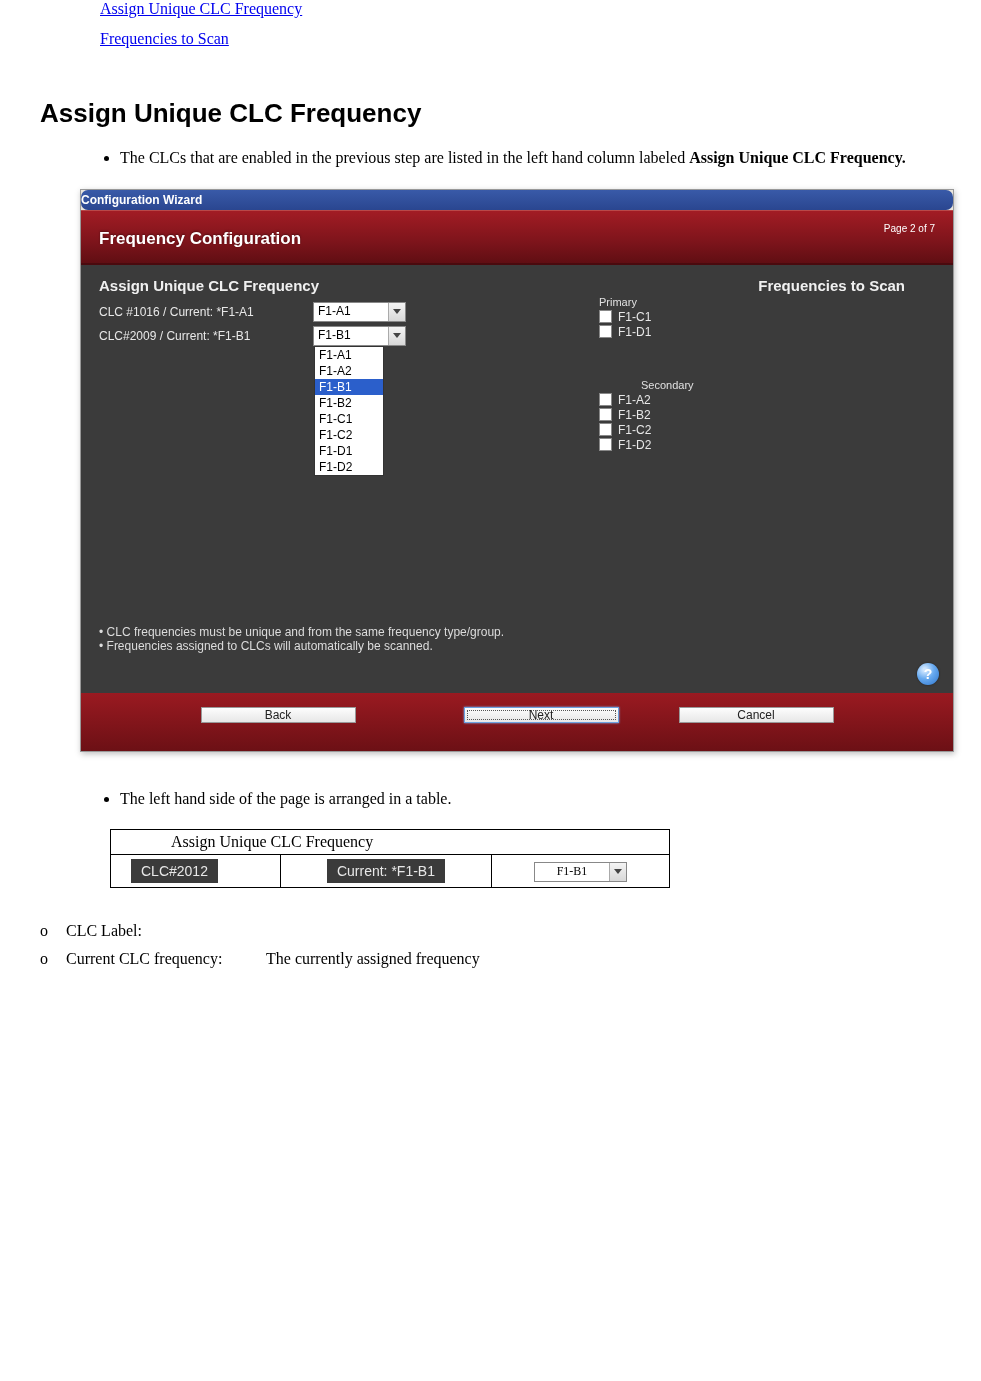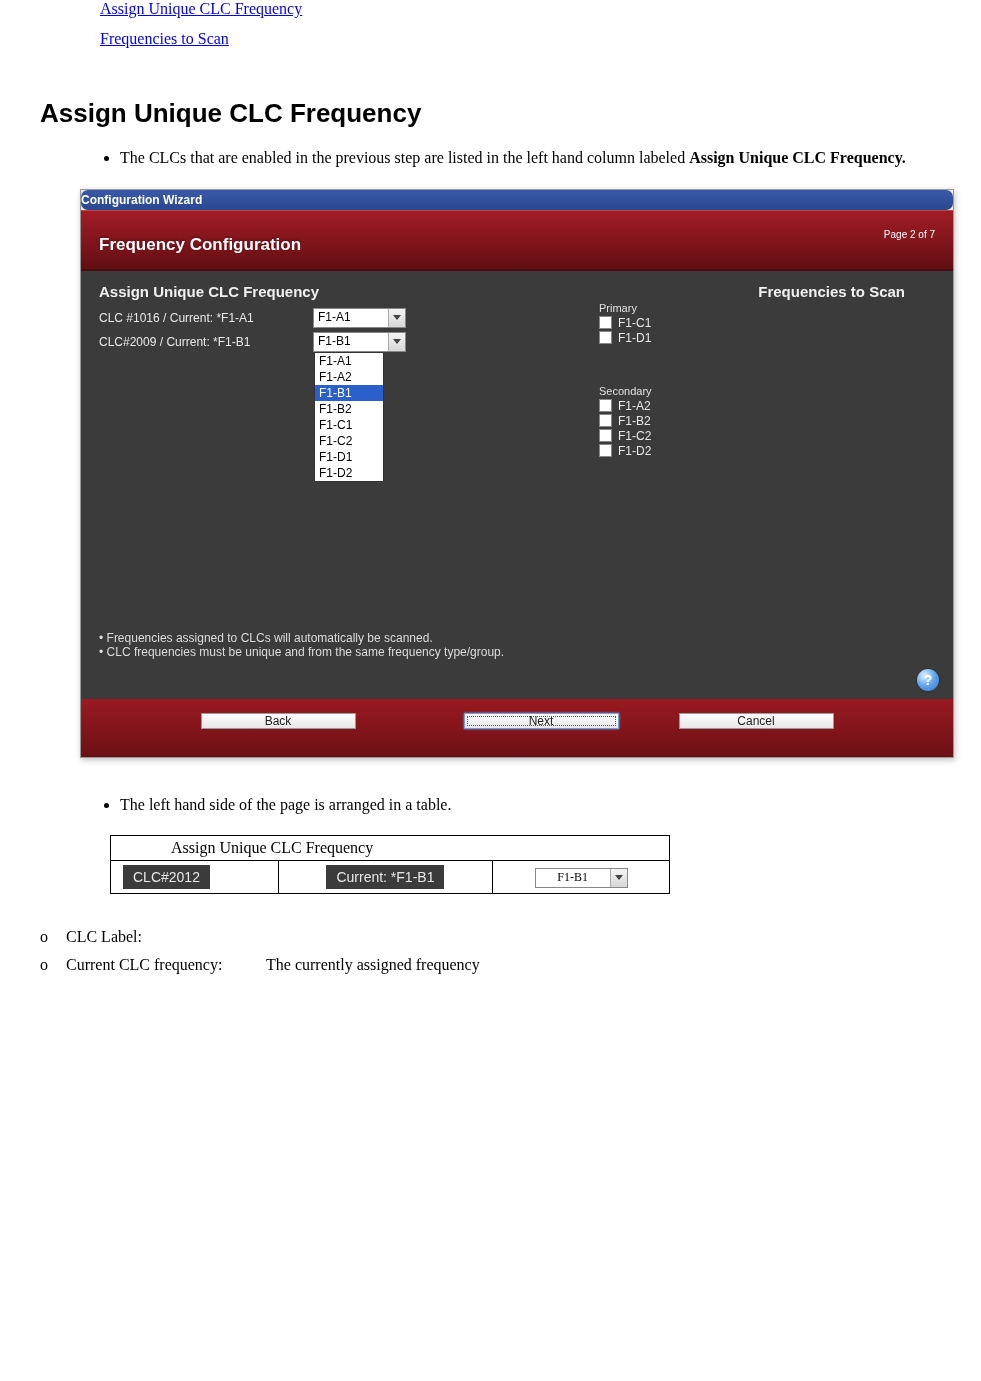--- a/index.html
+++ b/index.html
@@ -61,21 +61,21 @@
       background: linear-gradient(to bottom, #395aa8, #2a4690);
       color: white;
       padding: 3px 0;
       font-weight: bold;
       font-size: 12px;
       border-radius: 7px;
     }
     .wiz-header {
       background: linear-gradient(to bottom, #a21c24 0%, #7d141b 60%, #600e13 100%);
       color: white;
-      padding: 24px 18px 14px 18px;
+      padding: 18px 18px 14px 18px;
       display: flex;
       align-items: flex-start;
       border-top: 1px solid #b94848;
       border-bottom: 2px solid #4a0a0e;
     }
     .wiz-header-title {
       font-size: 17px;
       font-weight: bold;
       text-shadow: 0 -1px 2px rgba(0,0,0,.4);
       flex: 1;
@@ -143,21 +143,21 @@
       width: 70px;
       background: white;
       border: 1px solid #333;
       color: black;
       font-size: 12px;
       z-index: 5;
     }
     .dropdown-list div { padding: 0 4px; line-height: 16px; }
     .dropdown-list .sel { background: #2b5fcb; color: white; }
     .scan-group-label { font-size: 11px; color: #e0e0e0; margin-bottom: 2px; margin-top: 0; }
-    .scan-group-label.second { margin-top: 40px; }
+    .scan-group-label.second { margin-top: 40px; margin-left: 42px; }
     .chk-row { display: flex; align-items: center; gap: 6px; font-size: 12px; color:#e8e8e8; margin-bottom: 1px; }
     .chk {
       width: 13px; height: 13px;
       background: white; border: 1px solid #888;
     }
     .wiz-notes {
       font-size: 12px;
       color: #dcdcdc;
       padding: 0 18px 10px 18px;
     }
@@ -191,21 +191,21 @@
       margin-bottom: 34px;
       width: 560px;
     }
     table.explain th, table.explain td {
       border: 1px solid #000;
       padding: 3px 8px;
       font-weight: normal;
       vertical-align: middle;
     }
     table.explain .merged { text-align: left; padding-left: 60px; }
-    table.explain td.imgcell { padding: 4px 12px; }
+    table.explain td.imgcell { padding: 4px 20px; }
     .imgchip {
       display:inline-block;
       background:#3b3b3b;
       color:#e8e8e8;
       font-family:"Segoe UI",Tahoma,sans-serif;
       font-size:14px;
       padding:4px 10px;
     }
     .page-footer {
       display:flex;
@@ -299,22 +299,22 @@
               <span class="chk"></span>
               <span>F1-C2</span>
             </div>
           <div class="chk-row">
               <span class="chk"></span>
               <span>F1-D2</span>
             </div>
         </div>
       </div>
       <div class="wiz-notes">
+        <div class="note-line">CLC frequencies must be unique and from the same frequency type/group.</div>
         <div class="note-line">Frequencies assigned to CLCs will automatically be scanned.</div>
-        <div class="note-line">CLC frequencies must be unique and from the same frequency type/group.</div>
       </div>
       <div class="help-row">
           <div class="help-icon">?</div>
         </div>
     </div>
     <div class="wiz-footer">
       <div class="wiz-btn">Back</div>
       <div class="wiz-btn focused">Next</div>
       <div class="wiz-btn">Cancel</div>
     </div>

